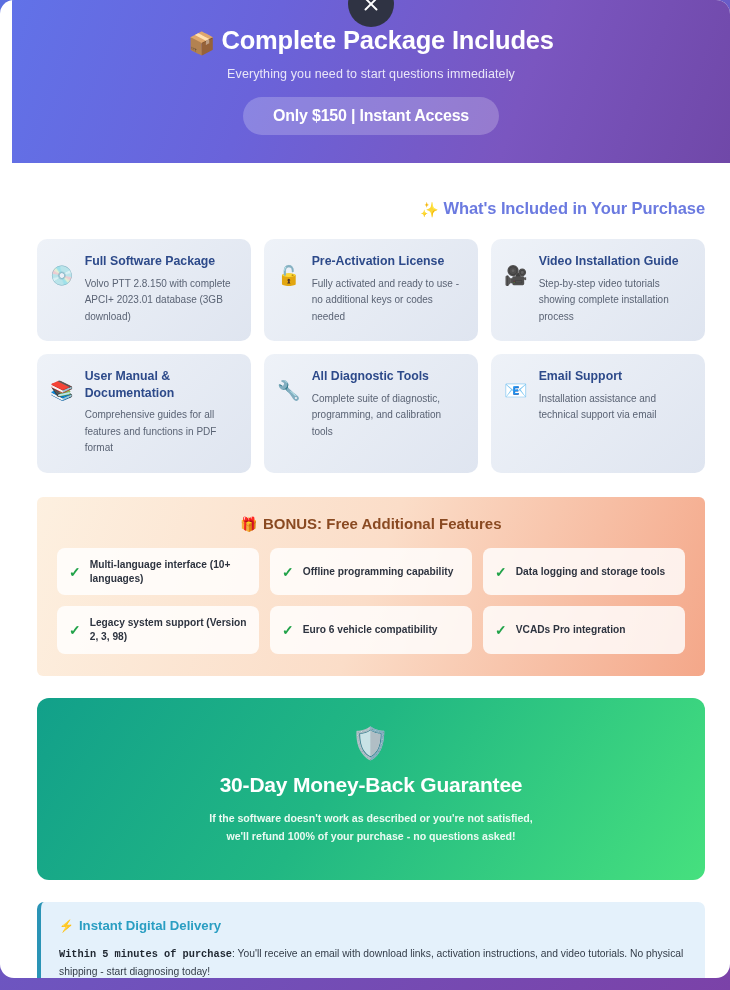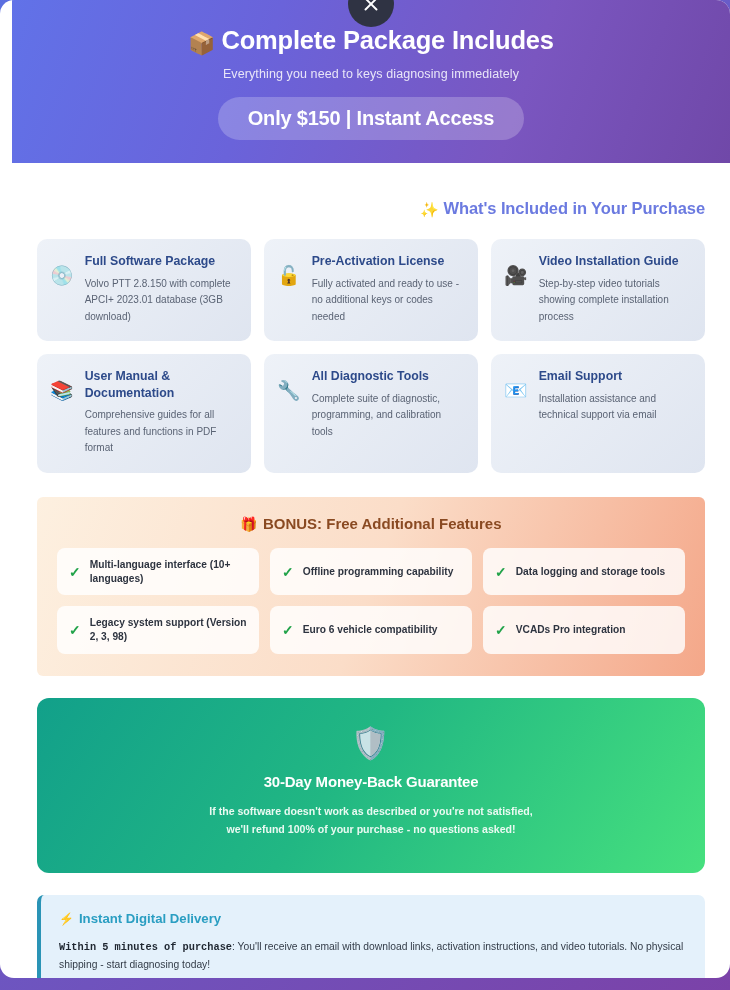--- a/index.html
+++ b/index.html
@@ -65,21 +65,21 @@
     letter-spacing: 0.1px;
   }
 
   .price-badge {
     display: inline-block;
     margin-top: 16px;
     padding: 10px 30px;
     border-radius: 24px;
     background: rgba(255,255,255,0.22);
     color: #ffffff;
-    font-size: 20px;
+    font-size: 16px;
     font-weight: bold;
     letter-spacing: -0.2px;
   }
 
   
   .close-btn {
     position: absolute;
     left: 50%;
     top: -19px;
     transform: translateX(-50%);
@@ -212,21 +212,21 @@
     background: linear-gradient(125deg, #12a08a 0%, #21b783 45%, #46e07e 100%);
     text-align: center;
     padding: 30px 20px 34px 20px;
   }
 
   .shield { font-size: 31px; line-height: 1; }
 
   .guarantee-title {
     margin-top: 14px;
     color: #ffffff;
-    font-size: 15px;
+    font-size: 21px;
     font-weight: bold;
     letter-spacing: -0.2px;
   }
 
   .guarantee-text {
     margin-top: 12px;
     color: #eafaf2;
     font-size: 10.6px;
     font-weight: bold;
     line-height: 1.75;
@@ -267,21 +267,21 @@
     <button class="close-btn" aria-label="Close">
       <svg width="18" height="18" viewBox="0 0 18 18" aria-hidden="true">
         <path d="M3.5 3.5 L14.5 14.5 M14.5 3.5 L3.5 14.5" stroke="#ffffff" stroke-width="1.9" stroke-linecap="round" fill="none"></path>
       </svg>
     </button>
 
     <div class="header-title">
       <span class="emoji">📦</span><span>Complete Package Includes</span>
     </div>
 
-    <div class="header-sub">Everything you need to keys diagnosing immediately</div>
+    <div class="header-sub">Everything you need to start questions immediately</div>
 
     <div class="price-badge">Only $150 | Instant Access</div>
   </div>
 
   <div class="modal-body">
 
     <div class="section-title">
       <span class="emoji">✨</span><span>What's Included in Your Purchase</span>
     </div>
 

